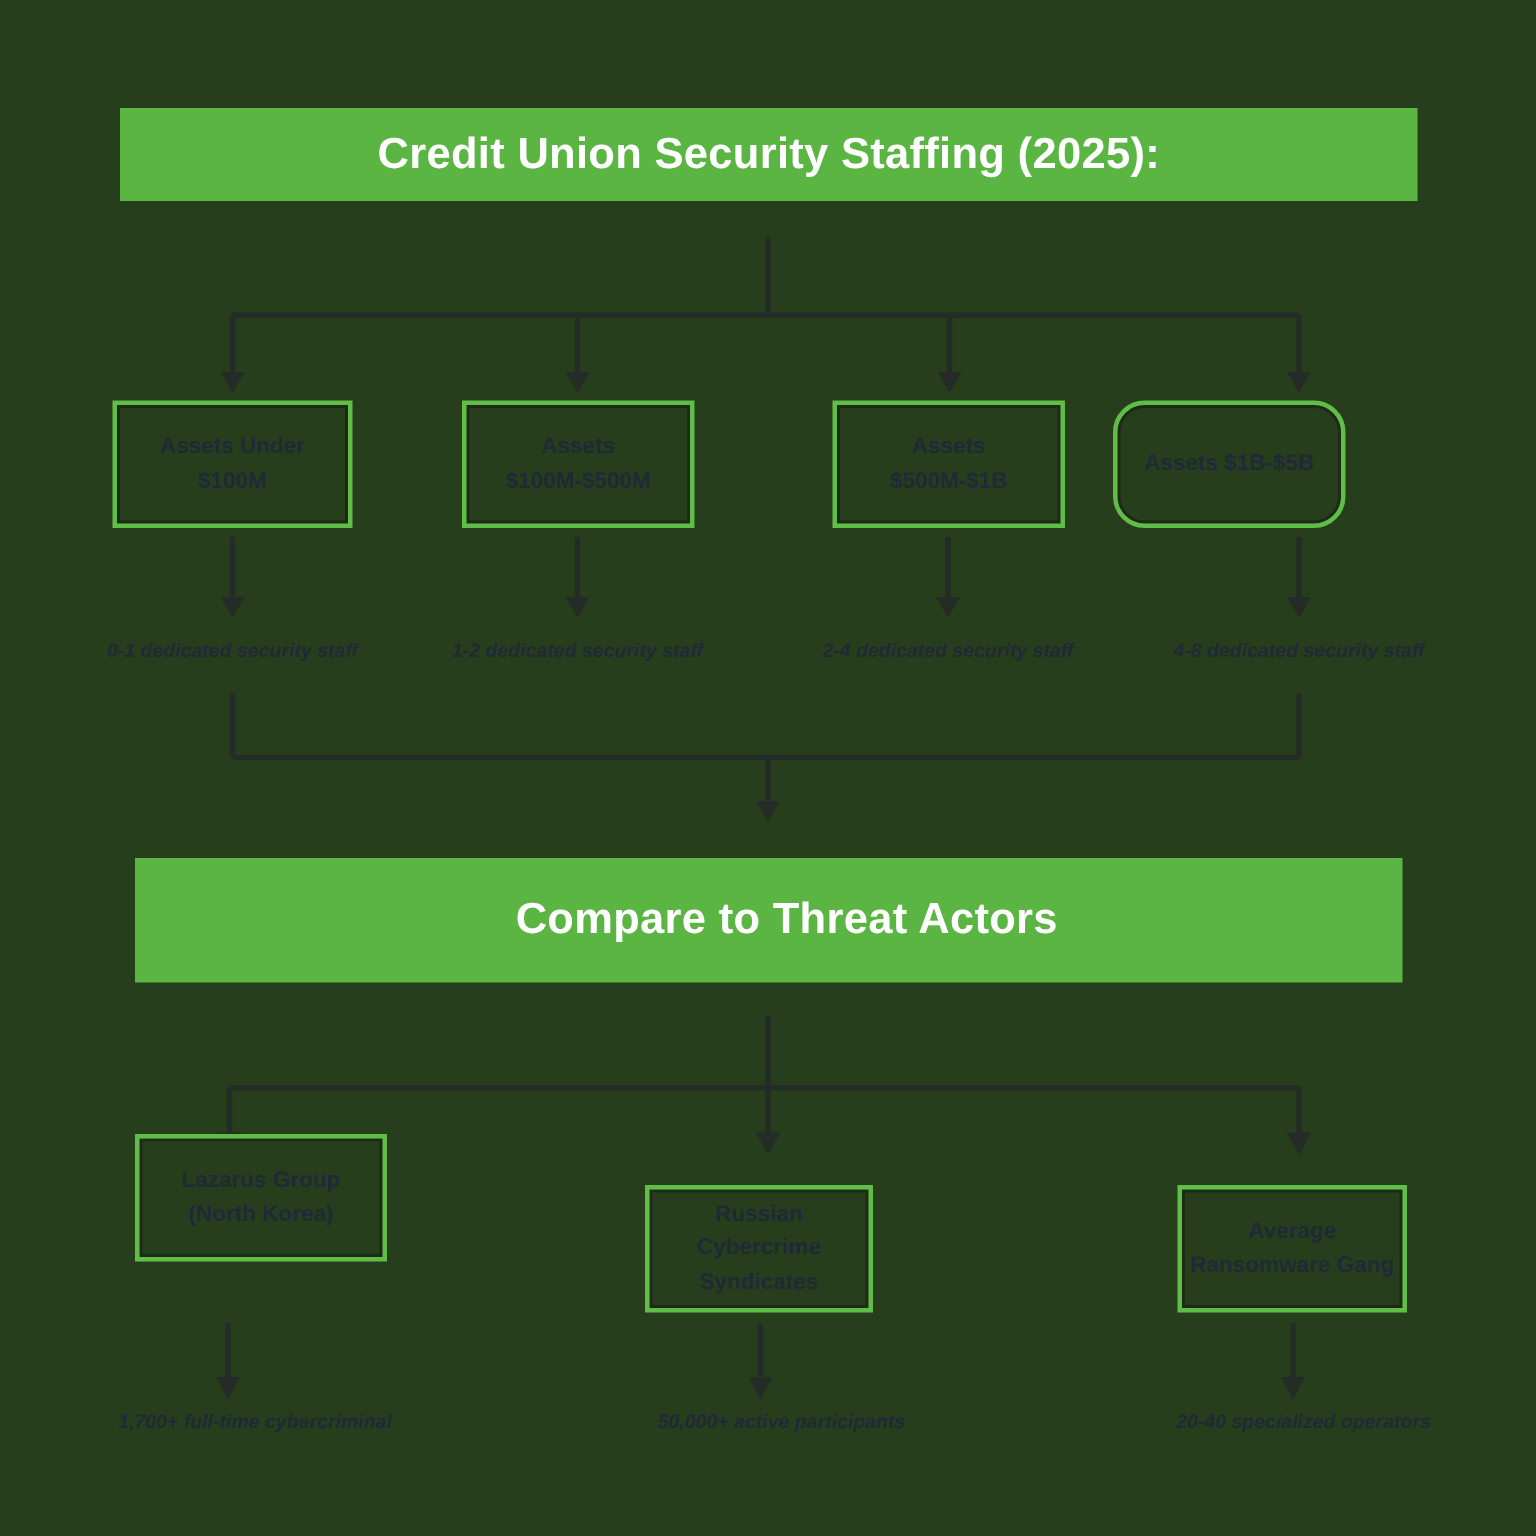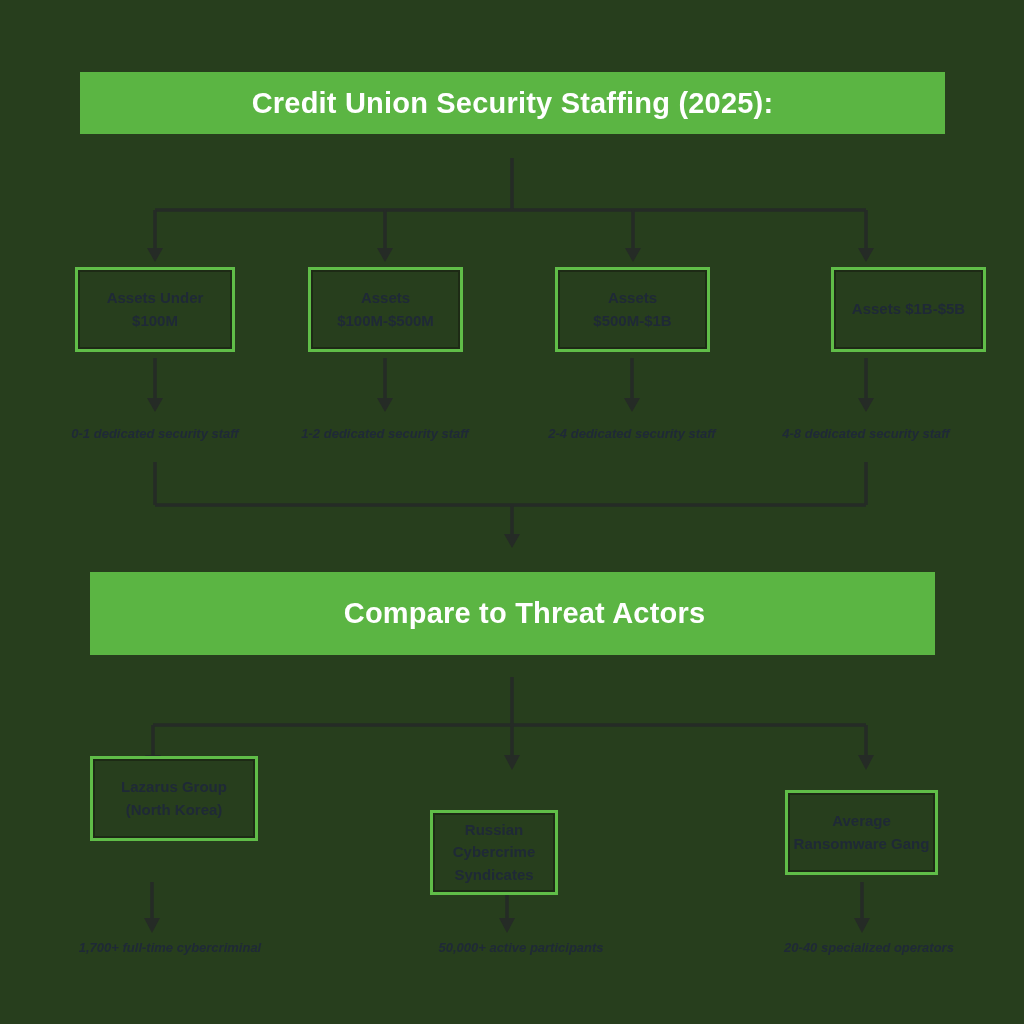--- a/index.html
+++ b/index.html
@@ -42,23 +42,23 @@
     background: var(--bg);
     display: flex; align-items: center; justify-content: center;
     text-align: center;
     color: var(--dark-text);
     font-weight: 700; font-size: 15px; line-height: 1.5;
     white-space: pre-line;
   }
   .tier-1 { left: 75px;  top: 267px; width: 160px; }
   .tier-2 { left: 308px; top: 267px; width: 155px; }
   .tier-3 { left: 555px; top: 267px; width: 155px; }
-  .tier-4 { left: 831px; top: 267px; width: 155px; }
+  .tier-4 { left: 742px; top: 267px; width: 155px; border-radius: 21px; }
   .actor-1 { left: 90px;  top: 756px; width: 168px; justify-content: center; }
-  .actor-2 { left: 430px; top: 790px; width: 128px; margin-top: 20px; }
+  .actor-2 { left: 430px; top: 790px; width: 152px; }
   .actor-3 { left: 785px; top: 790px; width: 153px; }
 
   .caption {
     position: absolute;
     transform: translateX(-50%);
     color: var(--dark-text);
     font-style: italic; font-weight: 700; font-size: 13px;
     white-space: nowrap;
   }
   .staff-1 { left: 155px; top: 426px; }

